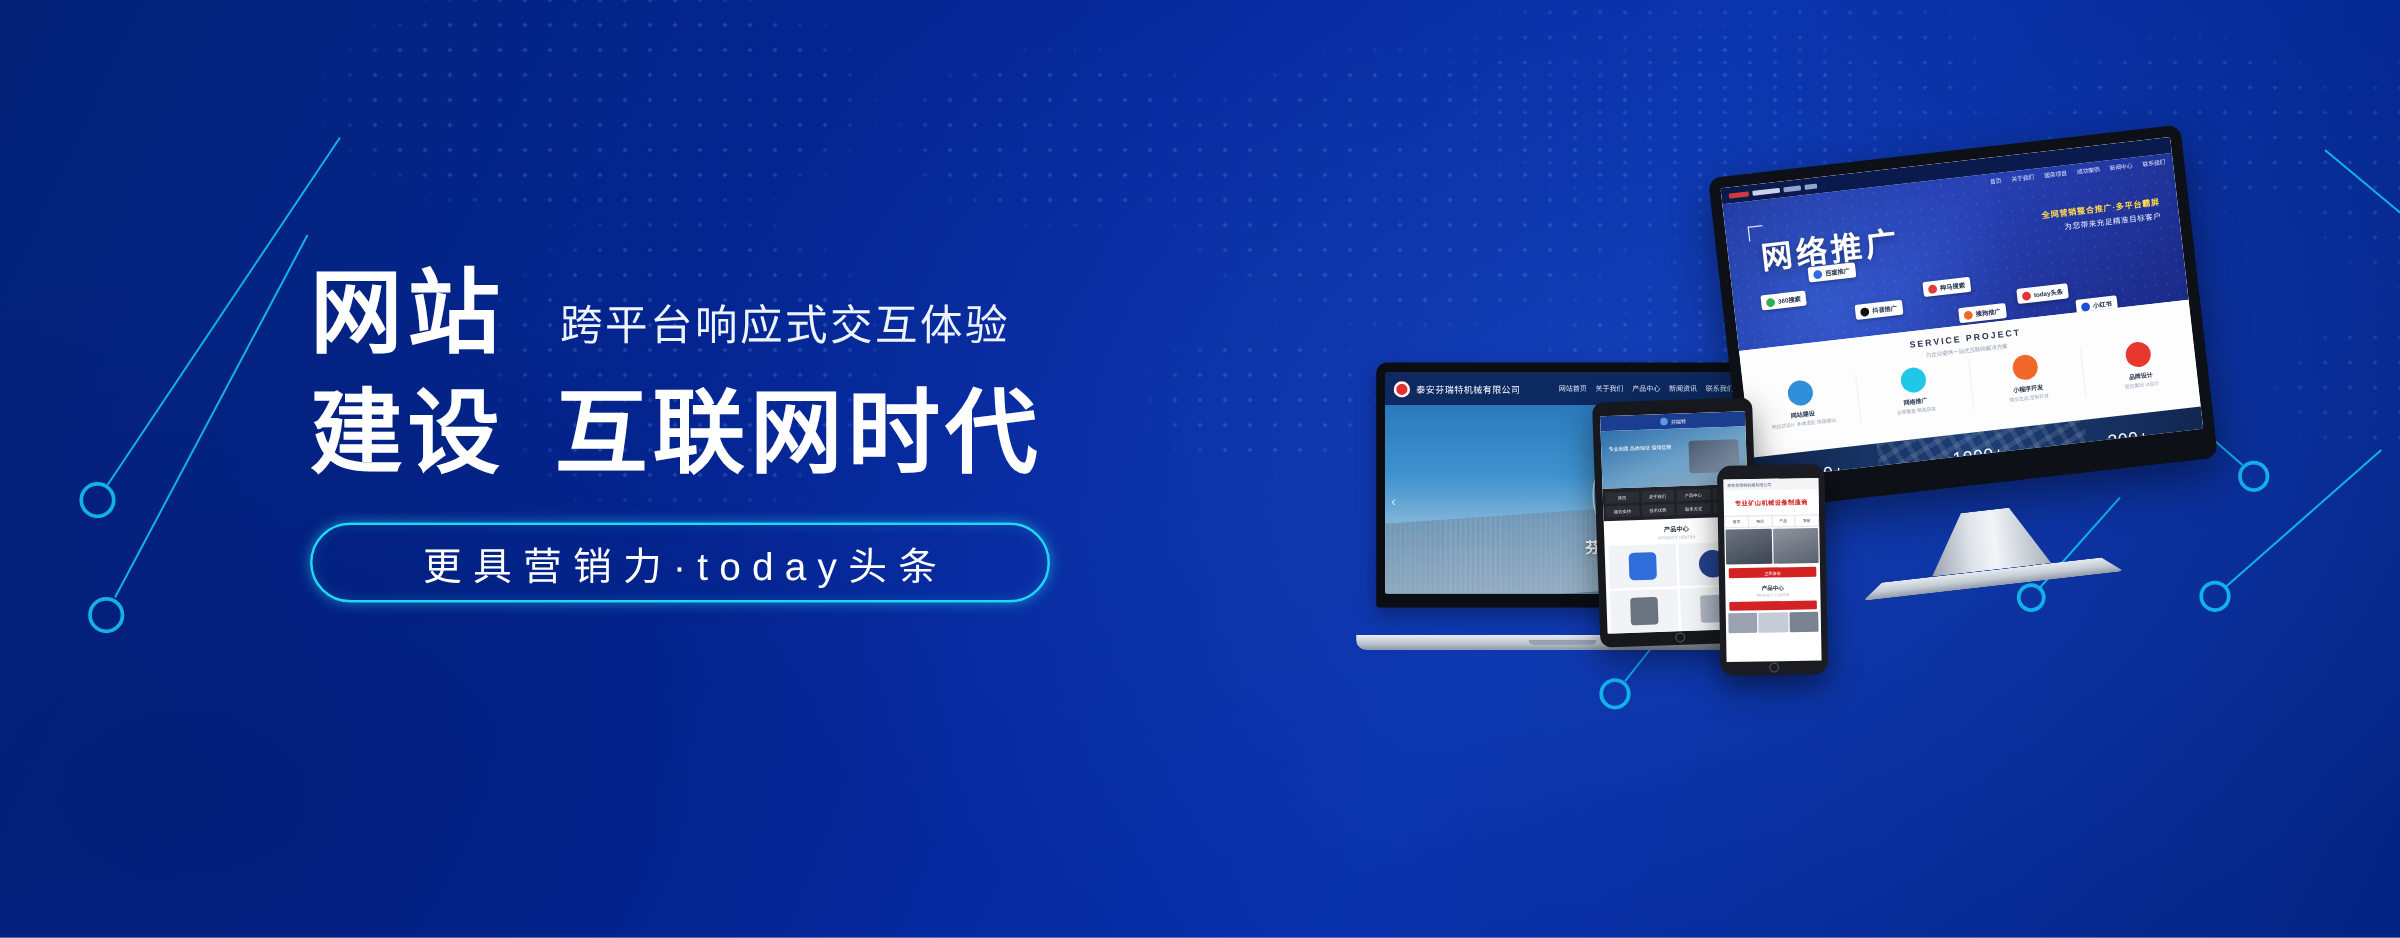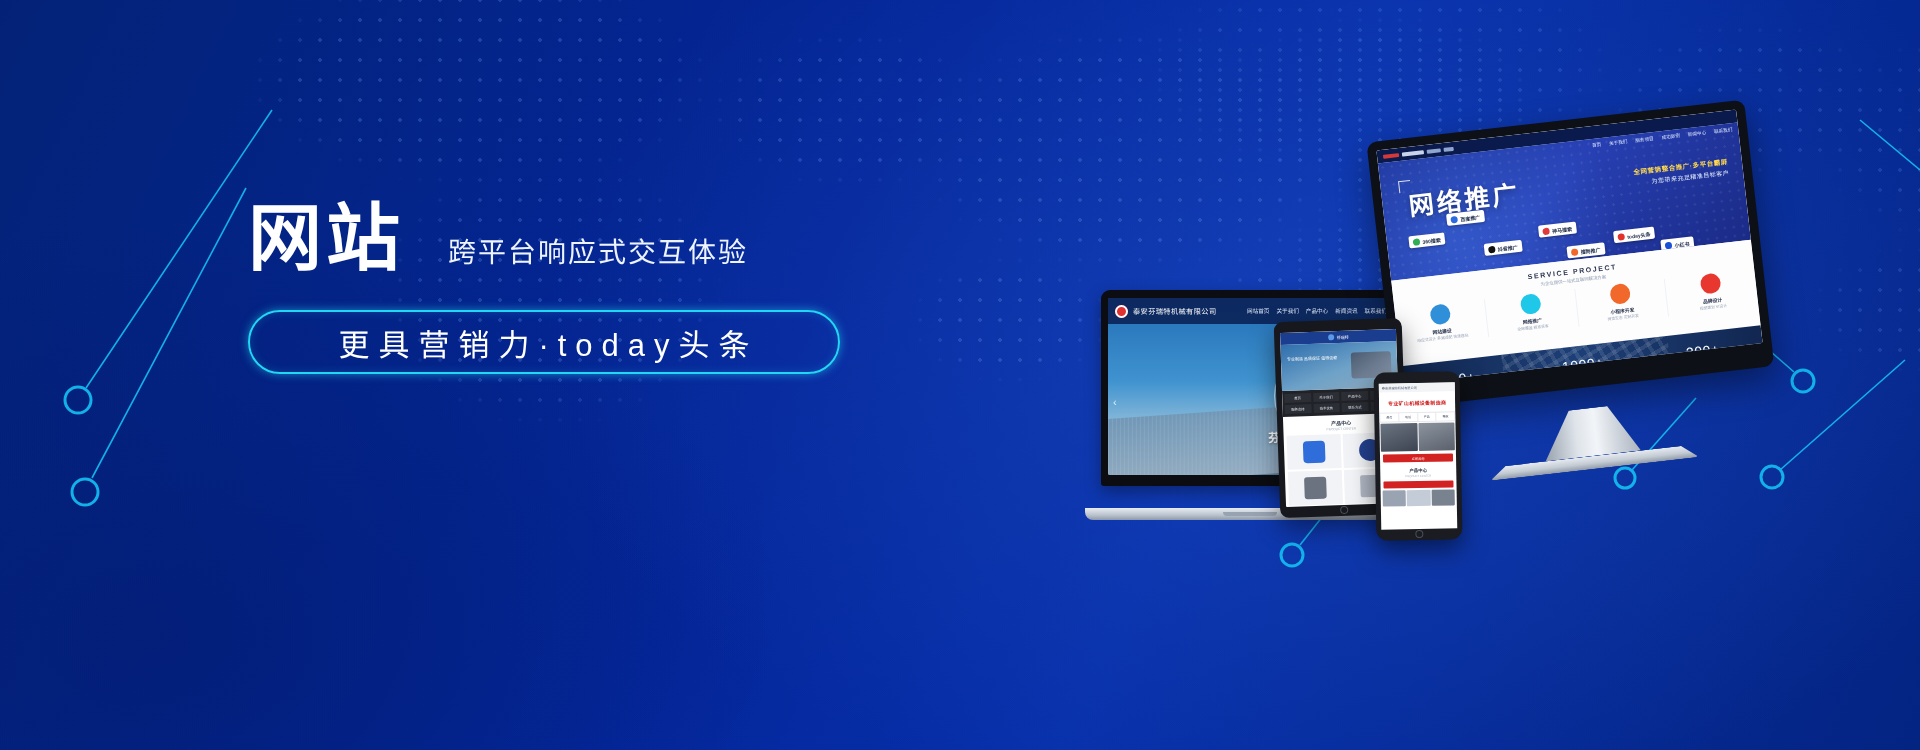--- a/index.html
+++ b/index.html
@@ -53,34 +53,34 @@
     -webkit-mask-repeat:no-repeat; mask-repeat:no-repeat;
   }
   .dot-field.right {
     left:1050px; top:-20px; width:900px; height:420px;
     opacity:.75;
   }
 
   .deco-svg { position:absolute; inset:0; width:1920px; height:750px; }
 
   
-  .copy { position:absolute; left:248px; top:202px; width:640px; }
+  .copy { position:absolute; left:248px; top:214px; width:640px; }
 
   .title-row { display:flex; align-items:flex-end; gap:44px; }
 
   .title-big {
     font-size:74px;
     line-height:1.0;
     font-weight:700;
     color:#ffffff;
     letter-spacing:4px;
     white-space:nowrap;
   }
   .subtitle {
-    font-size:28px;
+    font-size:34px;
     color:#eef4ff;
     letter-spacing:2px;
     font-weight:400;
     white-space:nowrap;
     padding-bottom:6px;
   }
 
   .title-row2 {
     display:flex; align-items:flex-end; gap:40px;
     margin-top:22px;
@@ -463,20 +463,24 @@
     </g>
   </svg>
 
   <div class="copy">
 
     <div class="title-row">
       <div class="title-big">网站</div>
       <div class="subtitle">跨平台响应式交互体验</div>
     </div>
 
+    <div class="title-row2">
+      <div class="title-big">建设</div>
+      <div class="title-big">互联网时代</div>
+    </div>
 
     <div class="tagline-box">
       <div class="tagline-text">更具营销力·today头条</div>
     </div>
   </div>
 
   <div class="devices">
 
     <div class="laptop">
       <div class="laptop-lid">

